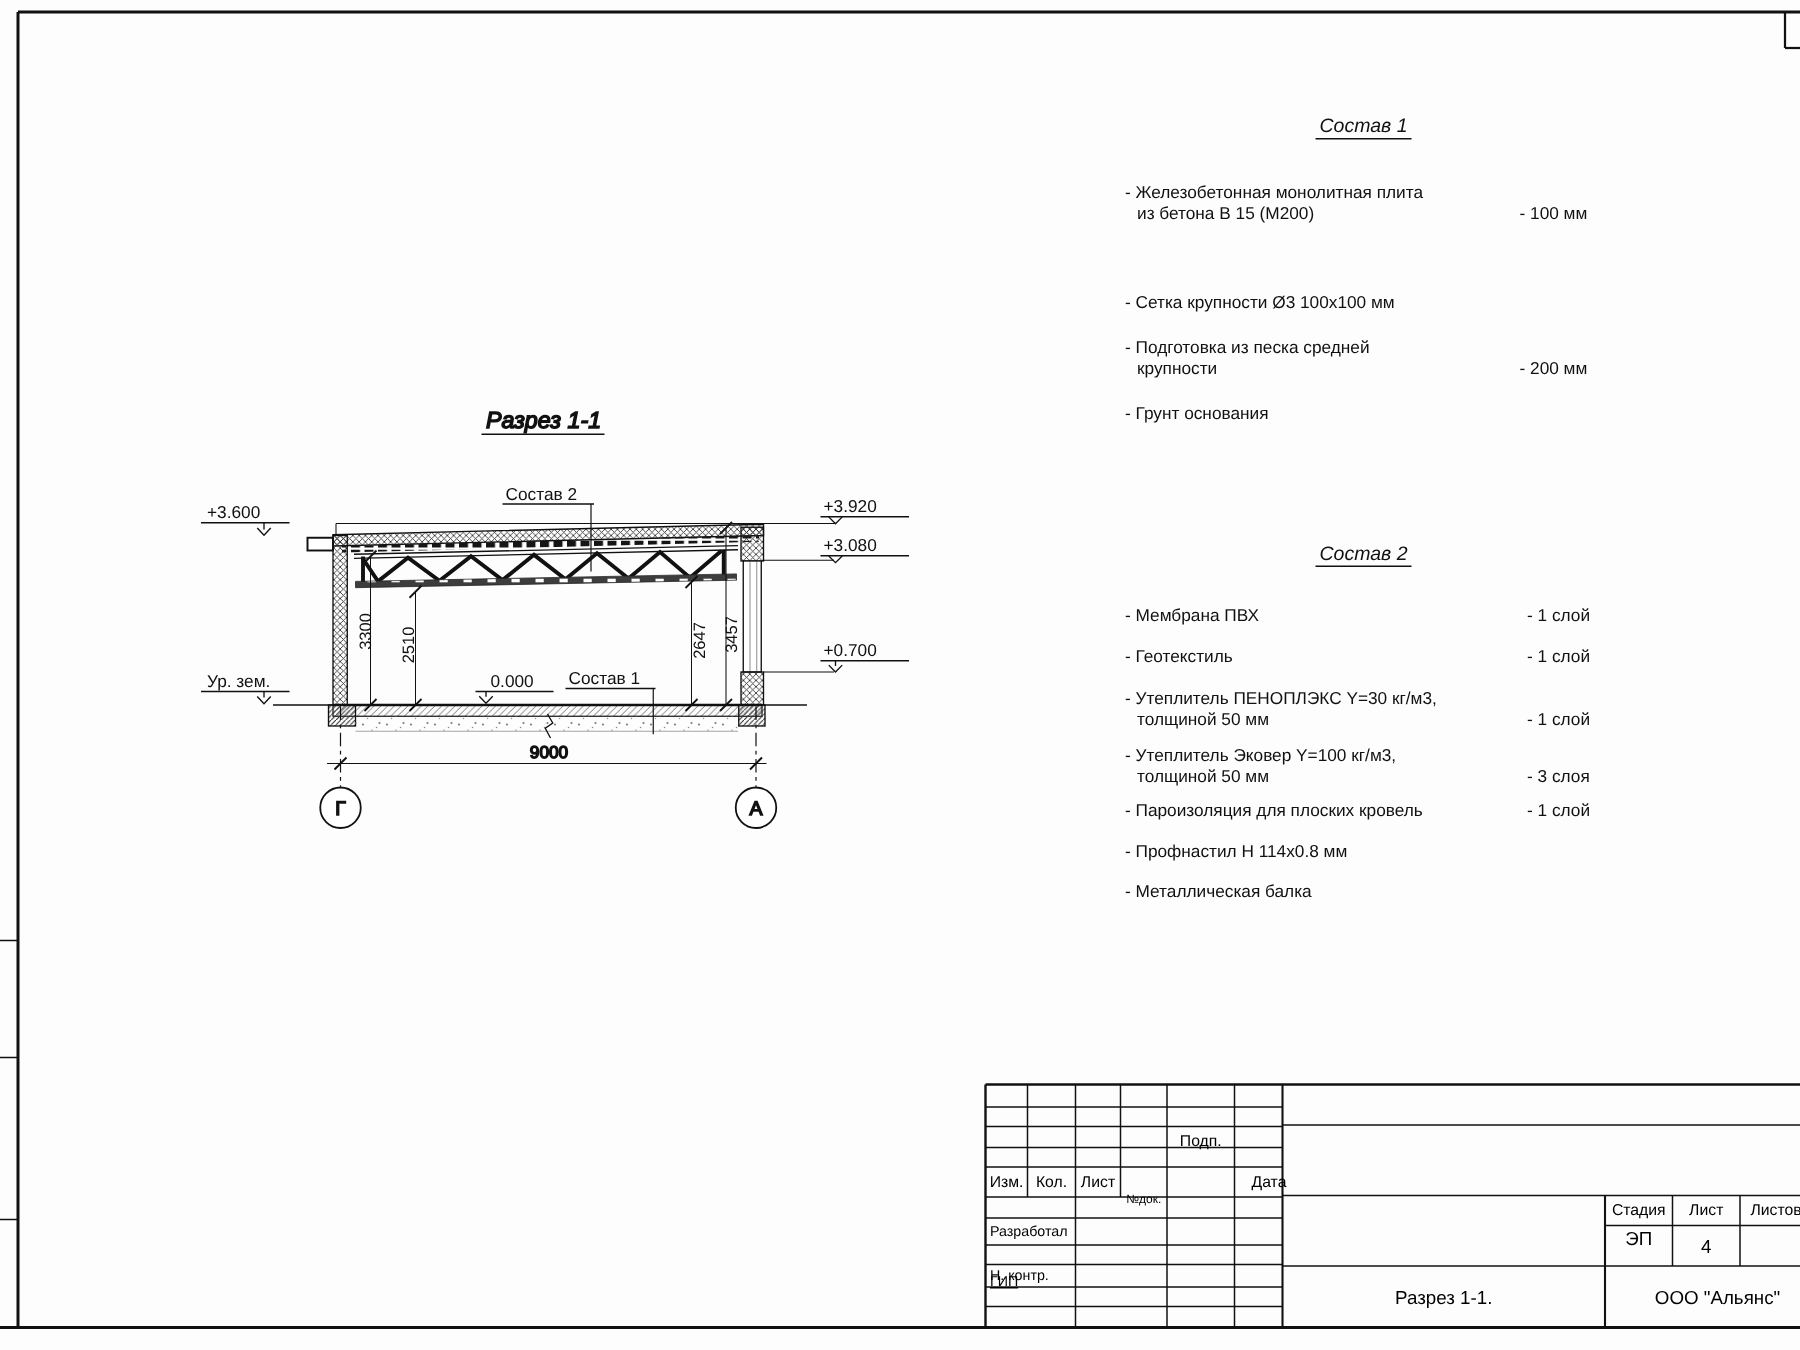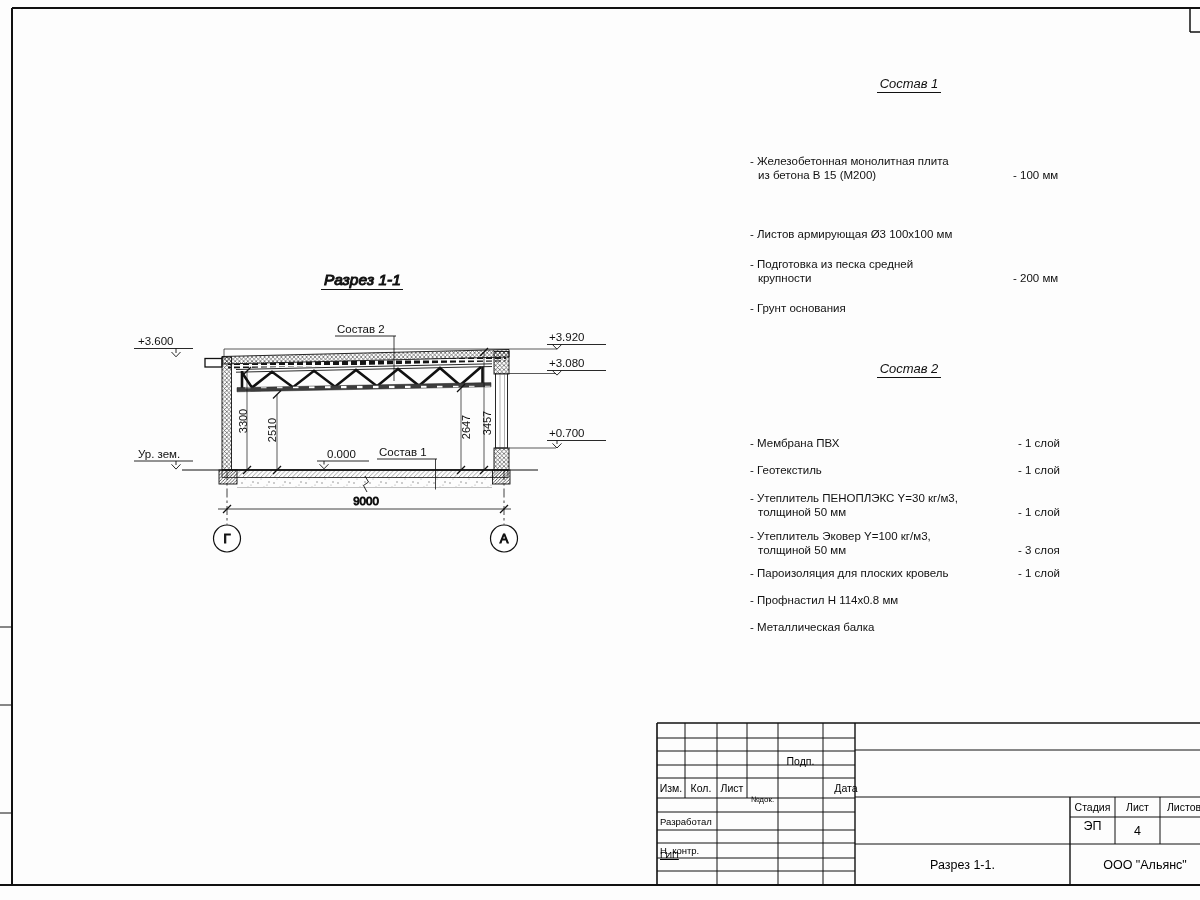--- a/index.html
+++ b/index.html
@@ -3,21 +3,21 @@
 <meta charset="utf-8">
 <style>
   html,body{margin:0;padding:0;}
   body{width:1200px;height:900px;position:relative;overflow:hidden;background:#fdfdfd;
        font-family:"Liberation Sans",sans-serif;color:#000;}
   svg text{font-family:"Liberation Sans",sans-serif;fill:#111;}
   #blueprint{position:absolute;left:0;top:0;}
   .panel{position:absolute;width:322px;font-size:11.5px;line-height:13.5px;color:#111;}
   .panel-title{position:absolute;top:7px;left:0;right:0;text-align:center;font-style:italic;font-size:13px;}
   .panel-title span{border-bottom:1.2px solid #111;padding:0 3px 1px;}
-  .item{position:absolute;left:2px;right:0;margin-top:32px;}
+  .item{position:absolute;left:2px;right:0;}
   .l2{padding-left:8px;}
   .val{position:absolute;bottom:0;white-space:nowrap;}
   #panel1 .val{left:263px;}
   #panel2 .val{left:268px;}
   .tb{position:absolute;display:flex;align-items:center;justify-content:center;
       font-size:10.5px;white-space:nowrap;overflow:hidden;}
   .tb-role{justify-content:flex-start;padding-left:3px;font-size:9.5px;}
   .tb-small{font-size:8px;}
   .tb-big{font-size:12.5px;}
 </style>
@@ -217,21 +217,21 @@
 <div class="panel" id="panel1" style="left:748px;top:70px;height:230px;">
   <div class="panel-title">
     <span>Состав 1</span>
   </div>
   <div class="item" style="top:53px">
     <div>- Железобетонная  монолитная плита</div>
     <div class="l2">из бетона В 15 (М200)</div>
     <div class="val">- 100 мм</div>
   </div>
   <div class="item" style="top:126px">
-    <div>- Листов армирующая Ø3 100х100 мм</div>
+    <div>- Сетка крупности Ø3 100х100 мм</div>
   </div>
   <div class="item" style="top:156px">
     <div>- Подготовка из песка средней</div>
     <div class="l2">крупности</div>
     <div class="val">- 200 мм</div>
   </div>
   <div class="item" style="top:200px">
     <div>- Грунт основания</div>
   </div>
 </div>

